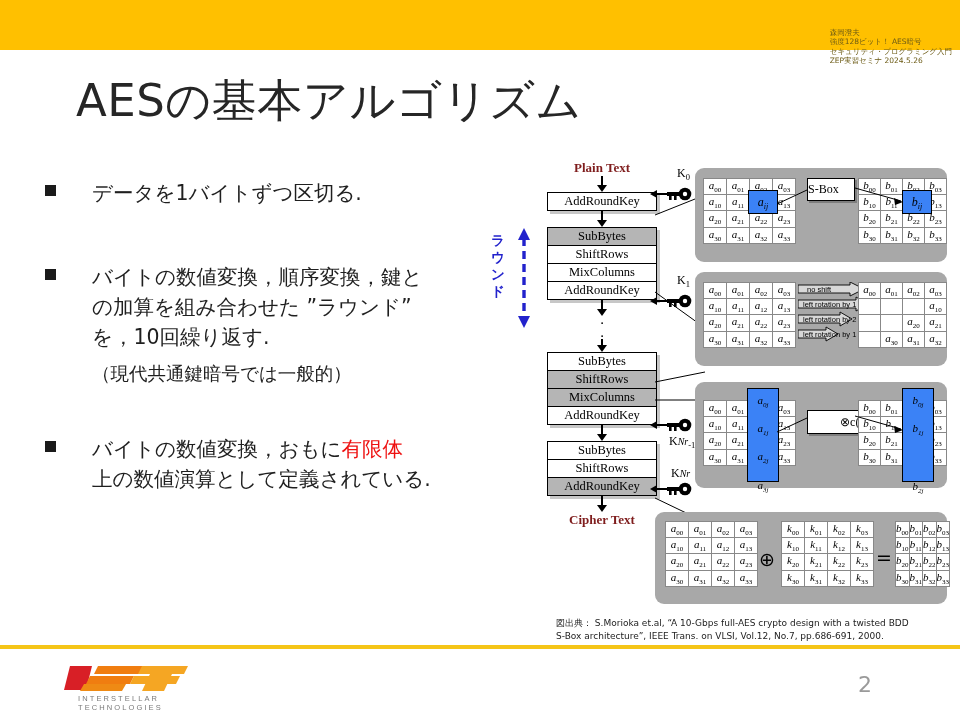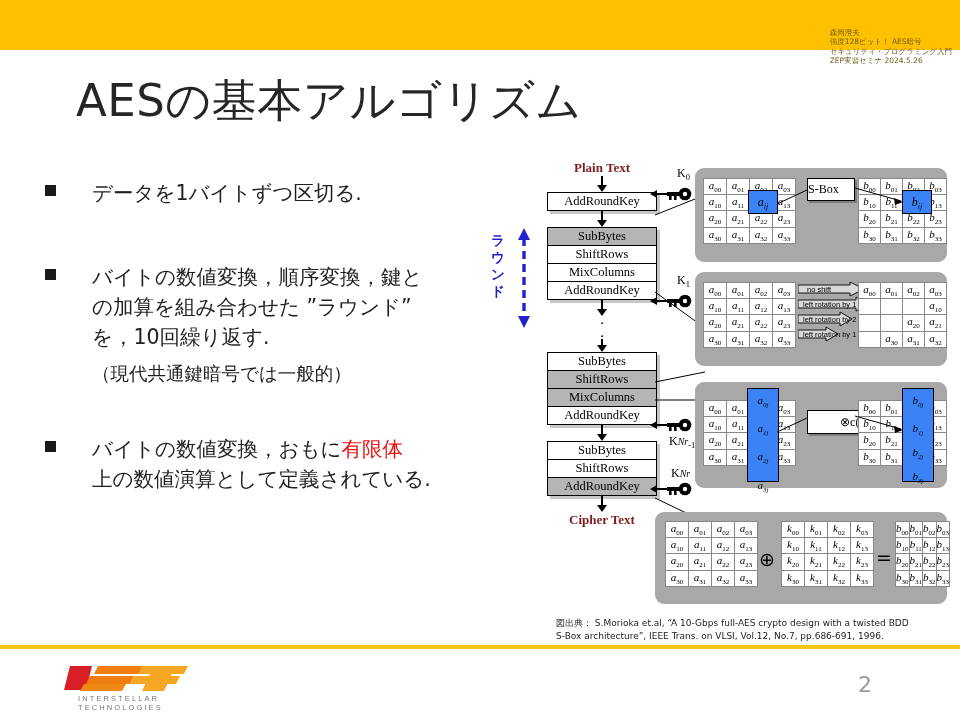--- a/index.html
+++ b/index.html
@@ -552,21 +552,21 @@
               <td>b<sub>30</sub></td>
               <td>b<sub>31</sub></td>
               <td>b<sub>32</sub></td>
               <td>b<sub>33</sub></td>
             </tr>
       </tbody>
         </table>
       <div class="hilite" style="left:207px;top:6px;width:30px;height:92px;">
         <div style="font-size:11px;line-height:23px;">b<sub style="font-size:7px">0j</sub></div>
         <div style="font-size:11px;line-height:23px;">b<sub style="font-size:7px">1j</sub></div>
-        <div style="font-size:11px;line-height:14px;">b<sub style="font-size:7px">2j</sub></div>
+        <div style="font-size:11px;line-height:32px;margin-top:25px;">b<sub style="font-size:7px">2j</sub></div>
         <div style="font-size:11px;line-height:23px;">b<sub style="font-size:7px">3j</sub></div>
       </div>
       <svg style="position:absolute;left:80px;top:30px;width:132px;height:26px;">
         <line x1="2" y1="20" x2="32" y2="6" stroke="#000" stroke-width="1"></line>
         <line x1="80" y1="4" x2="126" y2="17" stroke="#000" stroke-width="1"></line>
         <polygon points="128,18 119,14 120,21" fill="#000"></polygon>
       </svg>
     </div>
 
     <div class="panel" style="left:168px;top:352px;width:292px;height:92px;">
@@ -655,21 +655,21 @@
               <td>b<sub>33</sub></td>
             </tr>
       </tbody>
         </table>
     </div>
 
   </div>
 
   <div class="citation">
     <div>図出典： S.Morioka et.al, “A 10-Gbps full-AES crypto design with a twisted BDD</div>
-    <div>S-Box architecture”, IEEE Trans. on VLSI, Vol.12, No.7, pp.686-691, 1996.</div>
+    <div>S-Box architecture”, IEEE Trans. on VLSI, Vol.12, No.7, pp.686-691, 2000.</div>
   </div>
 
   <div class="footer-line"></div>
 
   <div class="footer-logo">
     <svg viewBox="0 0 186 30" style="width:186px;height:30px;">
       <polygon points="32,2 54,2 48,26 26,26" fill="#d81f26"></polygon>
       <polygon points="60,2 108,2 104,10 56,10" fill="#f07d10"></polygon>
       <polygon points="104,2 150,2 146,10 100,10" fill="#f5a623"></polygon>
       <polygon points="52,12 96,12 92,20 48,20" fill="#f07d10"></polygon>

